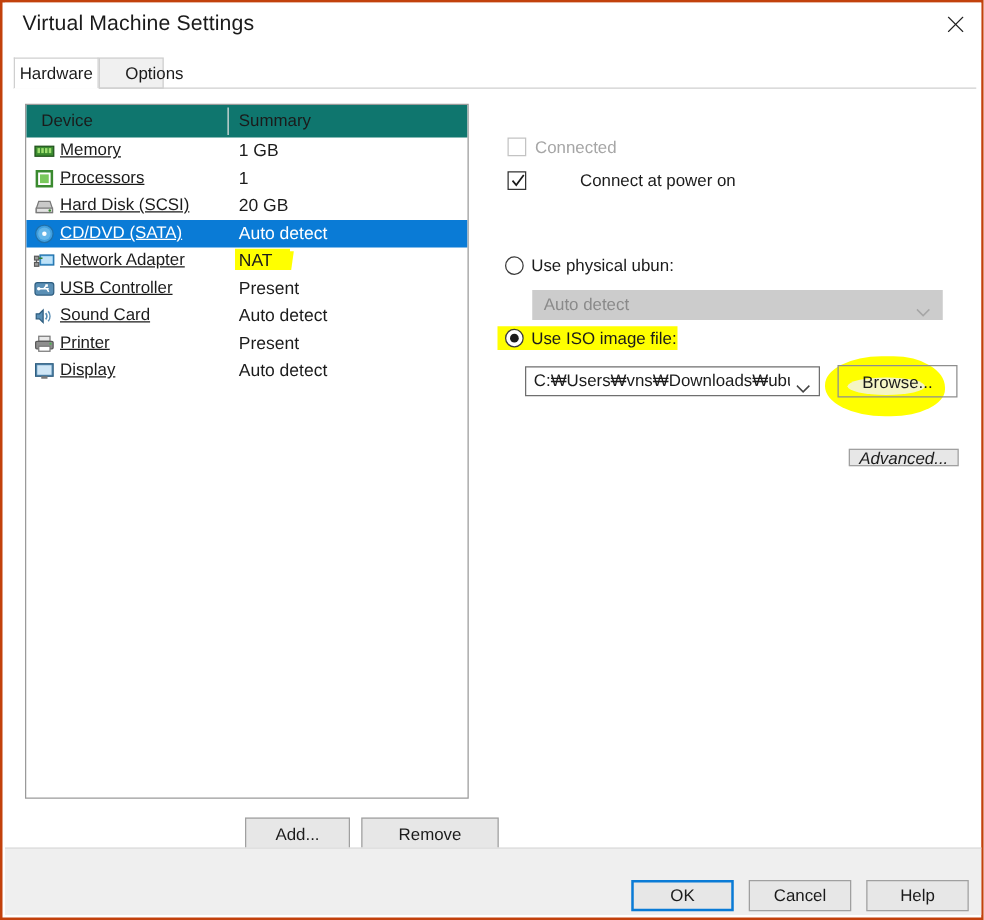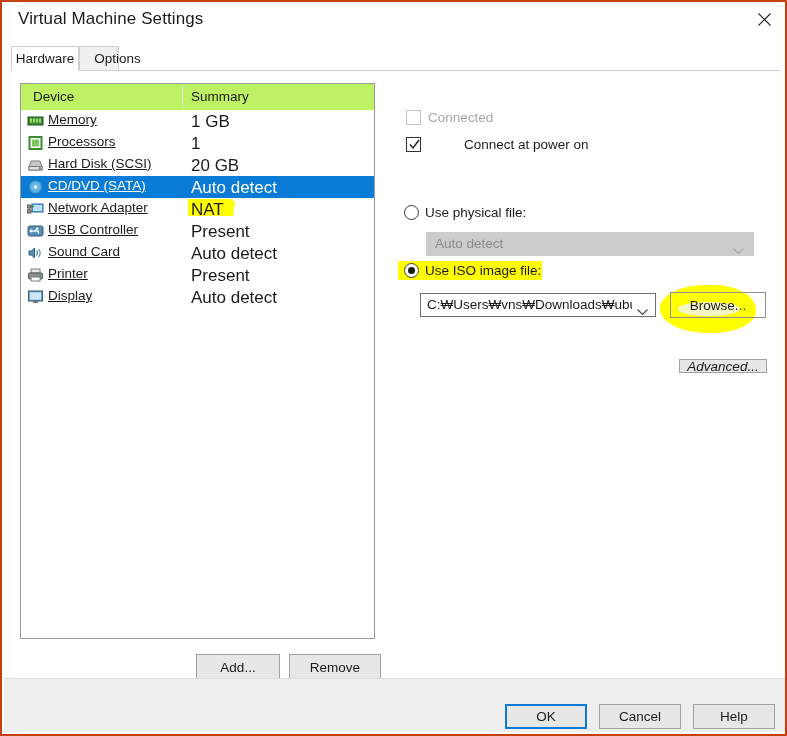--- a/index.html
+++ b/index.html
@@ -58,38 +58,38 @@
     background: #ffffff;
     border-bottom-color: #ffffff;
     z-index: 3;
   }
   .tab.inactive {
     background: #f0f0f0;
     border-color: #cfcfcf;
     z-index: 1;
   }
   #tab-hardware { left: 0px; width: 68px; }
-  #tab-options  { left: 68px; width: 40px; padding-left: 37px; }
+  #tab-options  { left: 68px; width: 52px; padding-left: 37px; }
   #tab-underline {
     position: absolute; left: 0; top: 24px; width: 770px; height: 1px;
     background: #cfcfcf; z-index: 2;
   }
 
   
   #device-list {
     position: absolute; left: 18px; top: 81px;
     width: 355px; height: 556px;
     background: #ffffff;
     border: 1px solid #9a9a9a;
     overflow: hidden;
   }
   #list-header {
     position: relative;
     height: 26px;
-    background: #bef264;
+    background: #0f766e;
   }
   .hdr-device {
     position: absolute; left: 12px; top: 5px;
     font-size: 13.5px; color: #1b1b1b;
   }
   .hdr-summary {
     position: absolute; left: 170px; top: 5px;
     font-size: 13.5px; color: #1b1b1b;
   }
   #col-divider {
@@ -110,21 +110,21 @@
     width: 17px; height: 16px;
   }
   .row .dev-name {
     position: absolute; left: 27px; top: 2px;
     font-size: 13.5px; color: #1b1b1b;
     white-space: nowrap;
     text-decoration: underline;
   }
   .row .dev-sum {
     position: absolute; left: 170px; top: 2px;
-    font-size: 17px; color: #1b1b1b;
+    font-size: 14px; color: #1b1b1b;
     white-space: nowrap;
   }
   .row.selected .dev-name, .row.selected .dev-sum { color: #ffffff; }
 
   
   .hl-nat {
     position: absolute; left: 167px; top: 1px;
     width: 44px; height: 17px;
     background: #ffff00;
     z-index: 0;
@@ -143,21 +143,21 @@
     font-size: 13.5px;
     color: #1b1b1b;
     background: #e7e7e7;
     border: 1px solid #a0a0a0;
     display: flex; align-items: center; justify-content: center;
     cursor: pointer;
     white-space: nowrap;
     padding: 0;
   }
   #btn-add    { position:absolute; left:194px; top:652px; width:84px; height:26px; }
-  #btn-remove { position:absolute; left:287px; top:652px; width:92px; height:26px; }
+  #btn-remove { position:absolute; left:287px; top:652px; width:110px; height:26px; }
 
   
   .groupbox {
     position: absolute;
     border: 1px solid #d2d2d2;
   }
   .gb-legend {
     position: absolute; top: -8px; left: 9px;
     background: #ffffff;
     padding: 0 4px;
@@ -459,21 +459,21 @@
       <svg class="tick" viewBox="0 0 11 13">
           <path d="M1 6.5 L4 10 L10 2" fill="none" stroke="#1b1b1b" stroke-width="1.4"></path>
         </svg>
     </span>
     <span class="cblabel">Connect at power on</span>
   </div>
 
 
   <div class="rbrow" id="rb-physical">
     <span class="radio"></span>
-    <span class="rblabel">Use physical file:</span>
+    <span class="rblabel">Use physical ubun:</span>
   </div>
 
   <div id="combo-physical">
     <span class="ctext">Auto detect</span>
     <span class="carr">
       <svg width="11" height="7" viewBox="0 0 11 7">
           <path d="M0.5 0.5 L5.5 5.5 L10.5 0.5" fill="none" stroke="#a6a6a6" stroke-width="1.2"></path>
         </svg>
     </span>
   </div>

